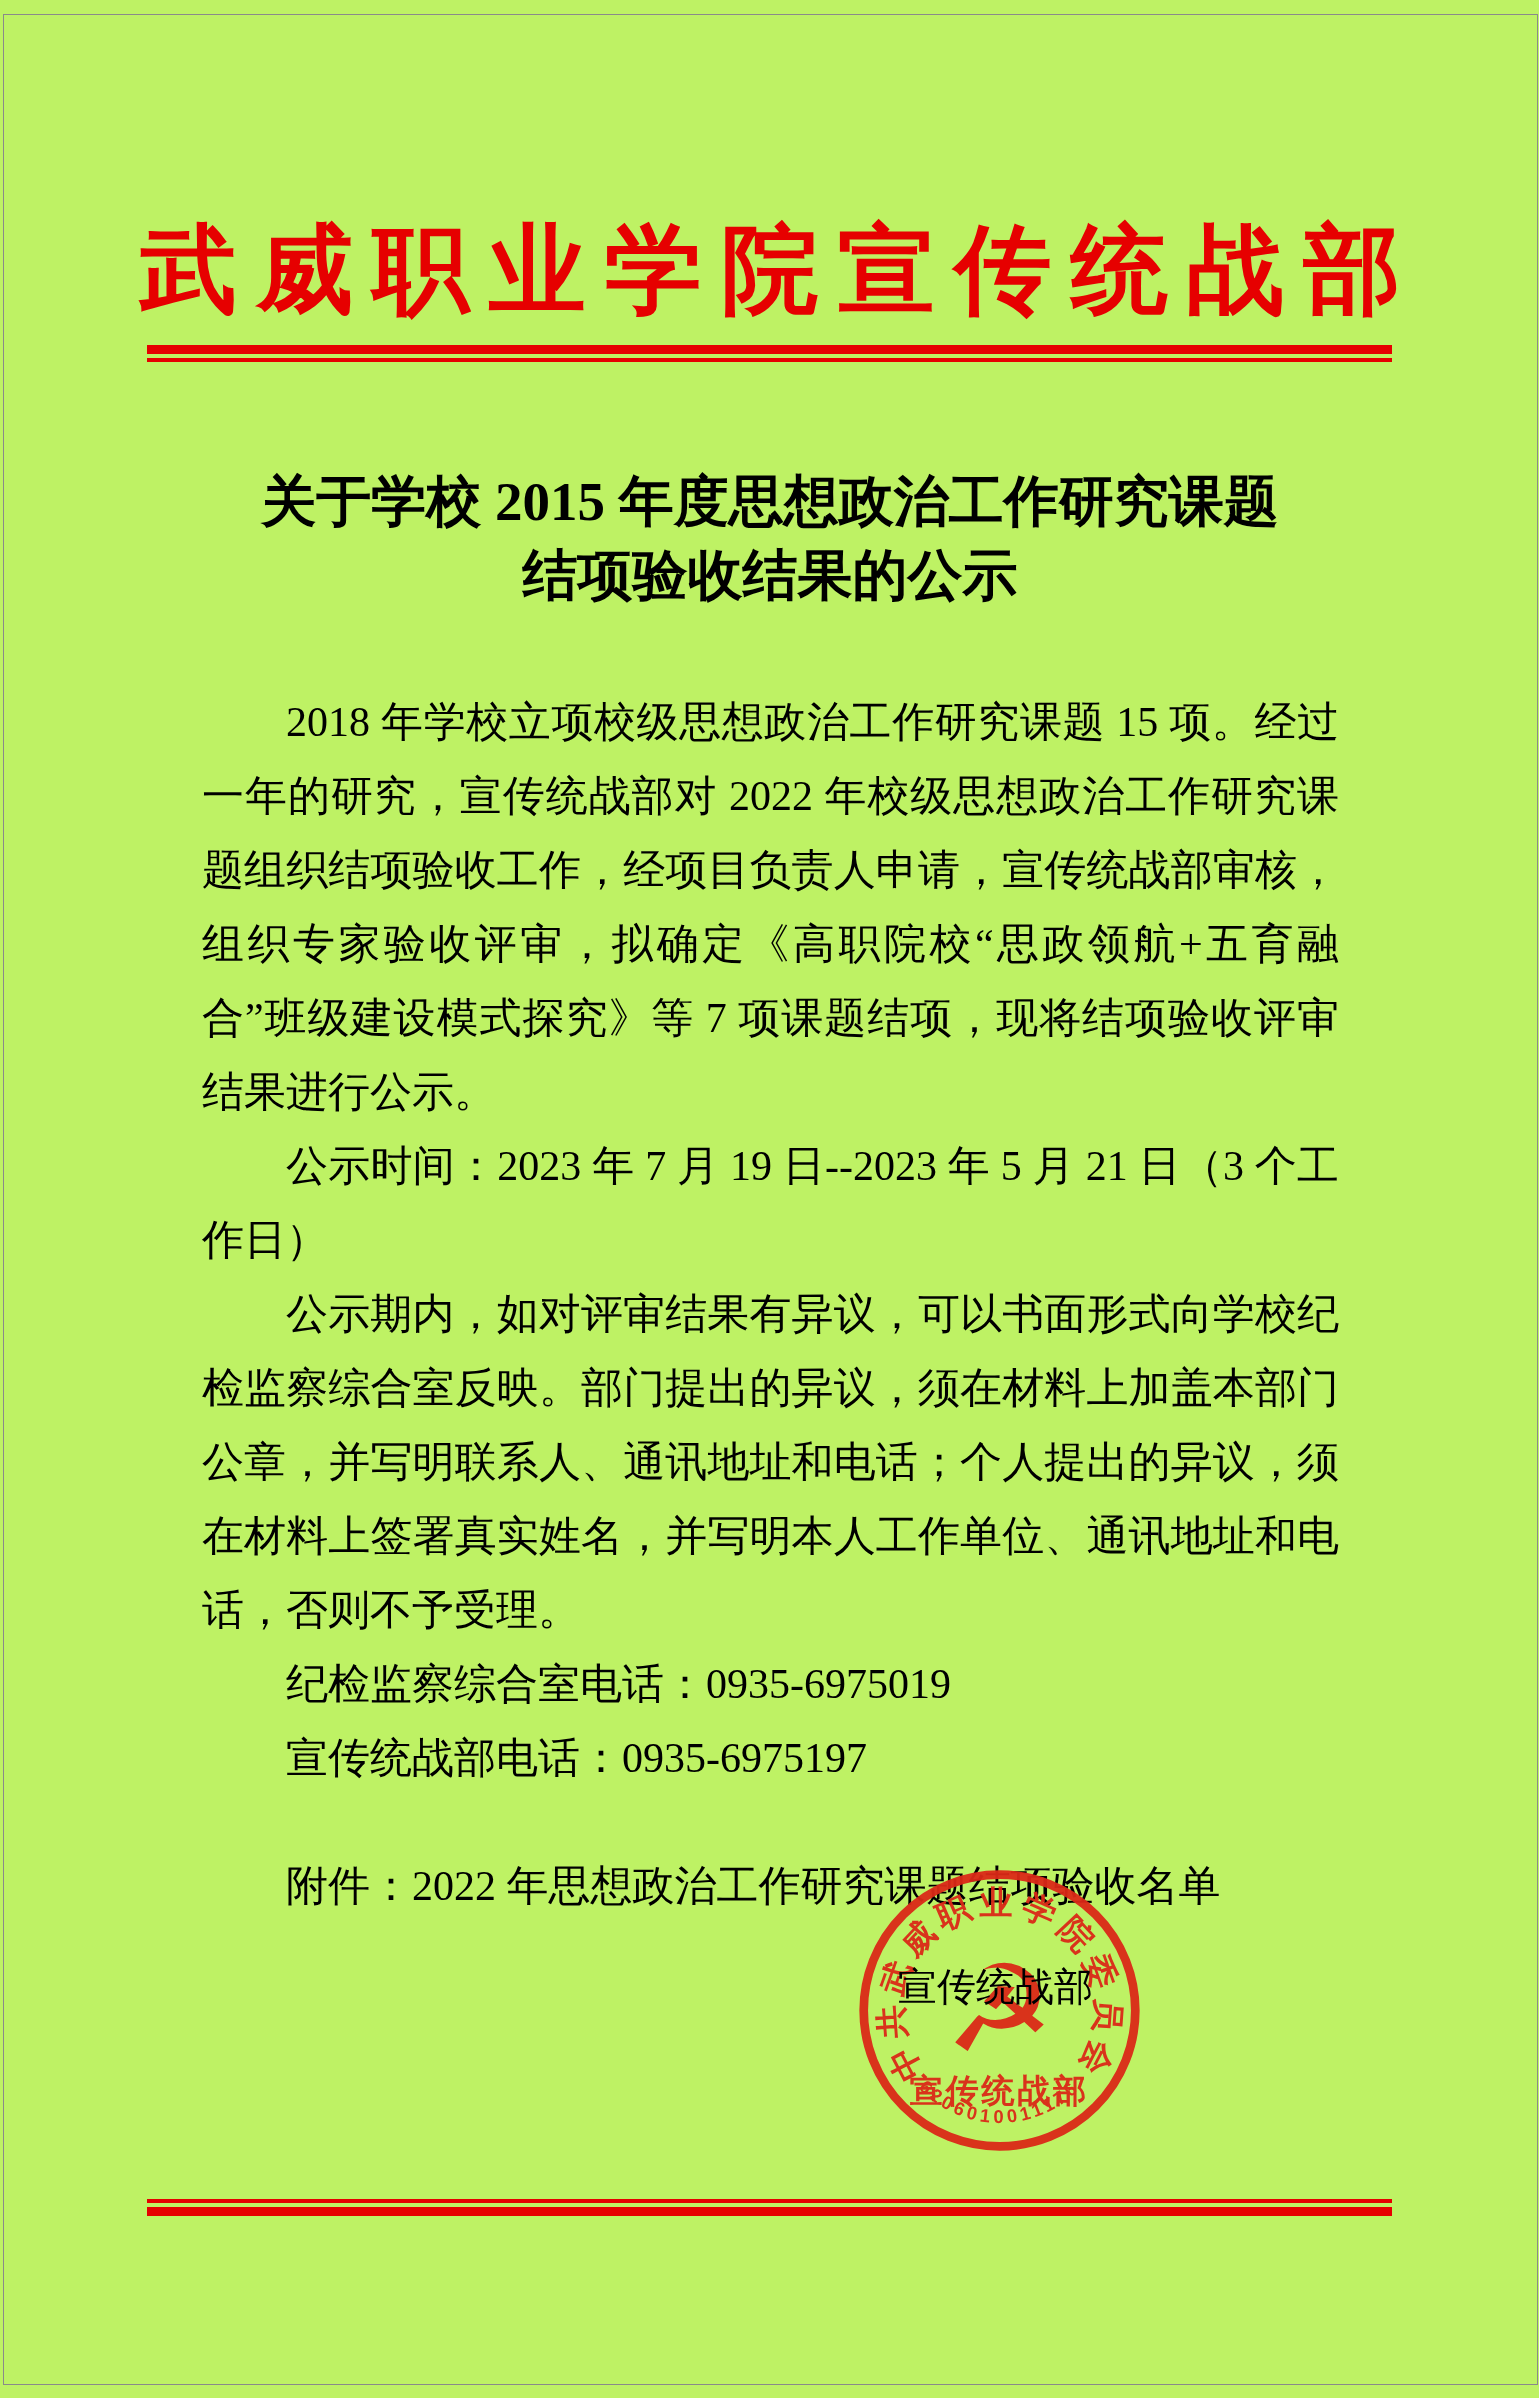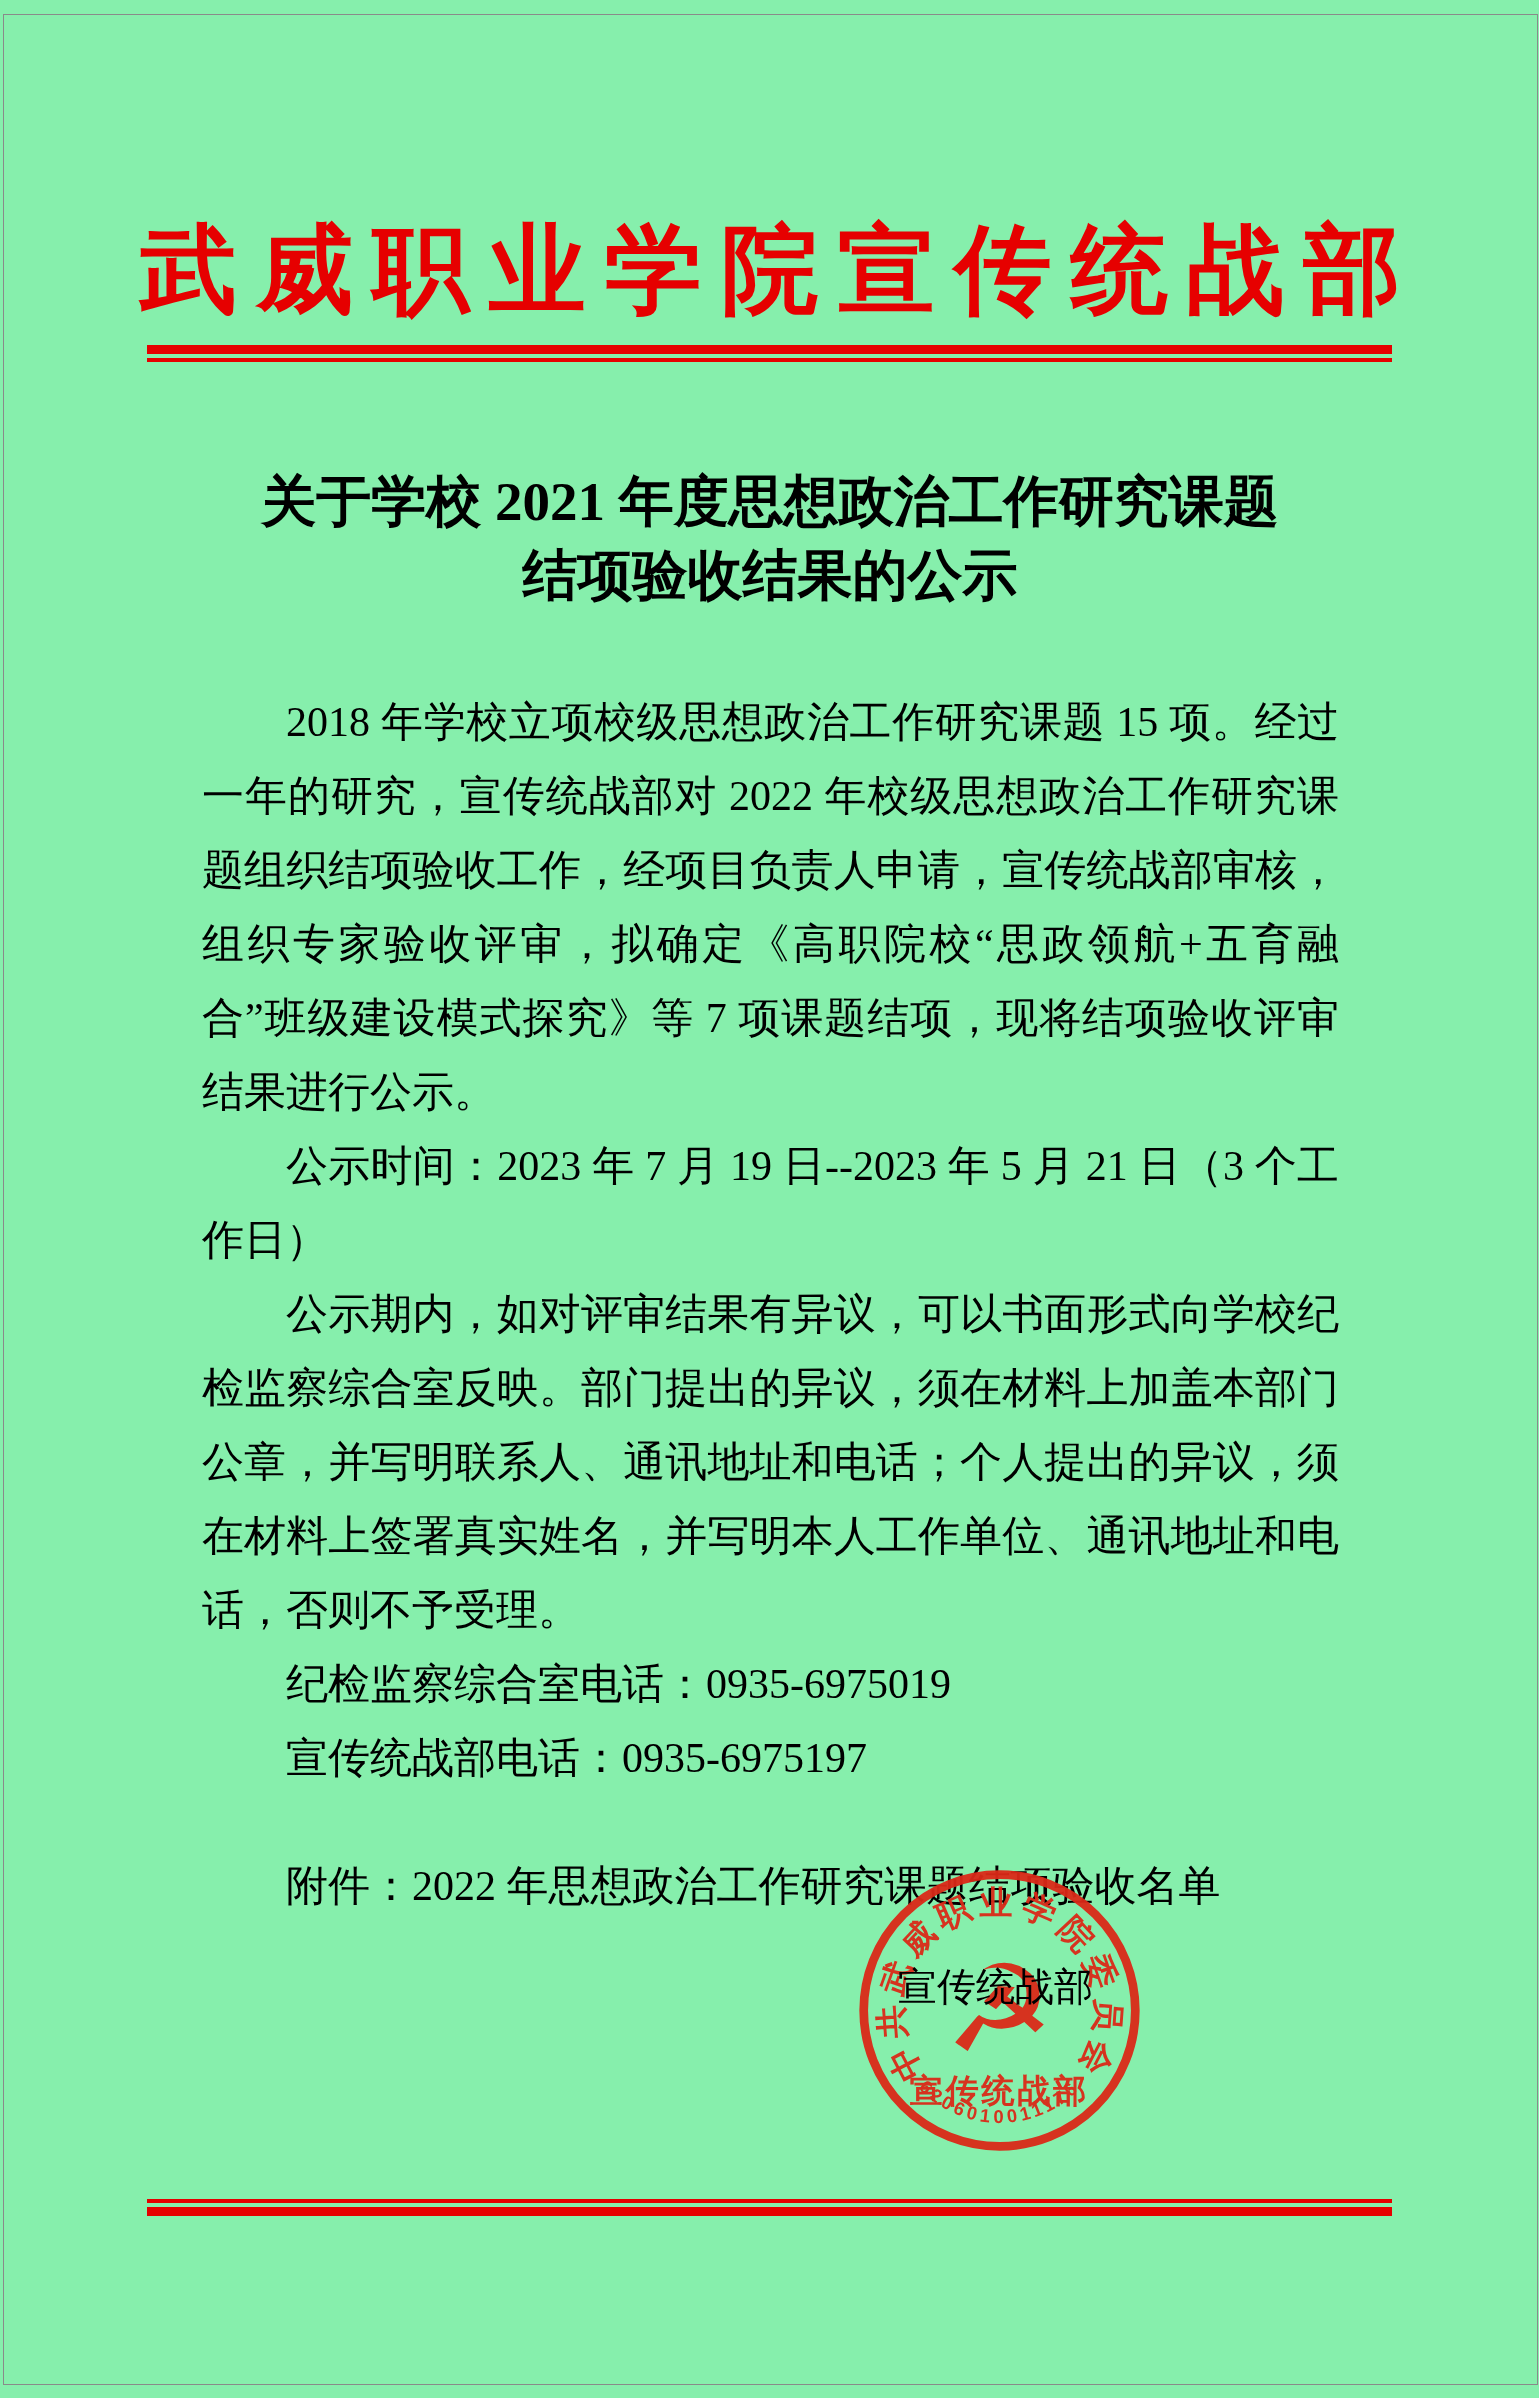--- a/index.html
+++ b/index.html
@@ -1,20 +1,20 @@
 <!DOCTYPE html>
 <html><head>
 <meta charset="utf-8">
 <style>
   html,body{margin:0;padding:0;background:#e8e8e8;}
   .page{
     position:relative;
     width:1540px;height:2399px;
     margin:0 auto;
-    background:#86efac;
+    background:#bef264;
     font-family:"Liberation Serif","DejaVu Serif",serif;
     color:#000;
     overflow:hidden;
   }
   .page-border{
     position:absolute;
     left:2.9px;top:13.6px;right:1.9px;bottom:13.6px;
     border:1.9px solid #8a8a8a;
     pointer-events:none;
   }
@@ -72,21 +72,21 @@
 <body>
 
 <div class="page">
   <div class="page-border"></div>
 
   <div class="org-name">武威职业学院宣传统战部</div>
   <div class="rule rule-h-thick"></div>
   <div class="rule rule-h-thin"></div>
 
   <h1 class="doc-title">
-    <div>关于学校 2021 年度思想政治工作研究课题</div>
+    <div>关于学校 2015 年度思想政治工作研究课题</div>
     <div>结项验收结果的公示</div>
   </h1>
 
   <div class="doc-body">
     <p>2018 年学校立项校级思想政治工作研究课题 15 项。经过一年的研究，宣传统战部对 2022 年校级思想政治工作研究课题组织结项验收工作，经项目负责人申请，宣传统战部审核，组织专家验收评审，拟确定《高职院校“思政领航+五育融合”班级建设模式探究》等 7 项课题结项，现将结项验收评审结果进行公示。</p>
     <p>公示时间：2023 年 7 月 19 日--2023 年 5 月 21 日（3 个工作日）</p>
     <p>公示期内，如对评审结果有异议，可以书面形式向学校纪检监察综合室反映。部门提出的异议，须在材料上加盖本部门公章，并写明联系人、通讯地址和电话；个人提出的异议，须在材料上签署真实姓名，并写明本人工作单位、通讯地址和电话，否则不予受理。</p>
     <p>纪检监察综合室电话：0935-6975019</p>
     <p>宣传统战部电话：0935-6975197</p>
     <p class="attachment">附件：2022 年思想政治工作研究课题结项验收名单</p>

